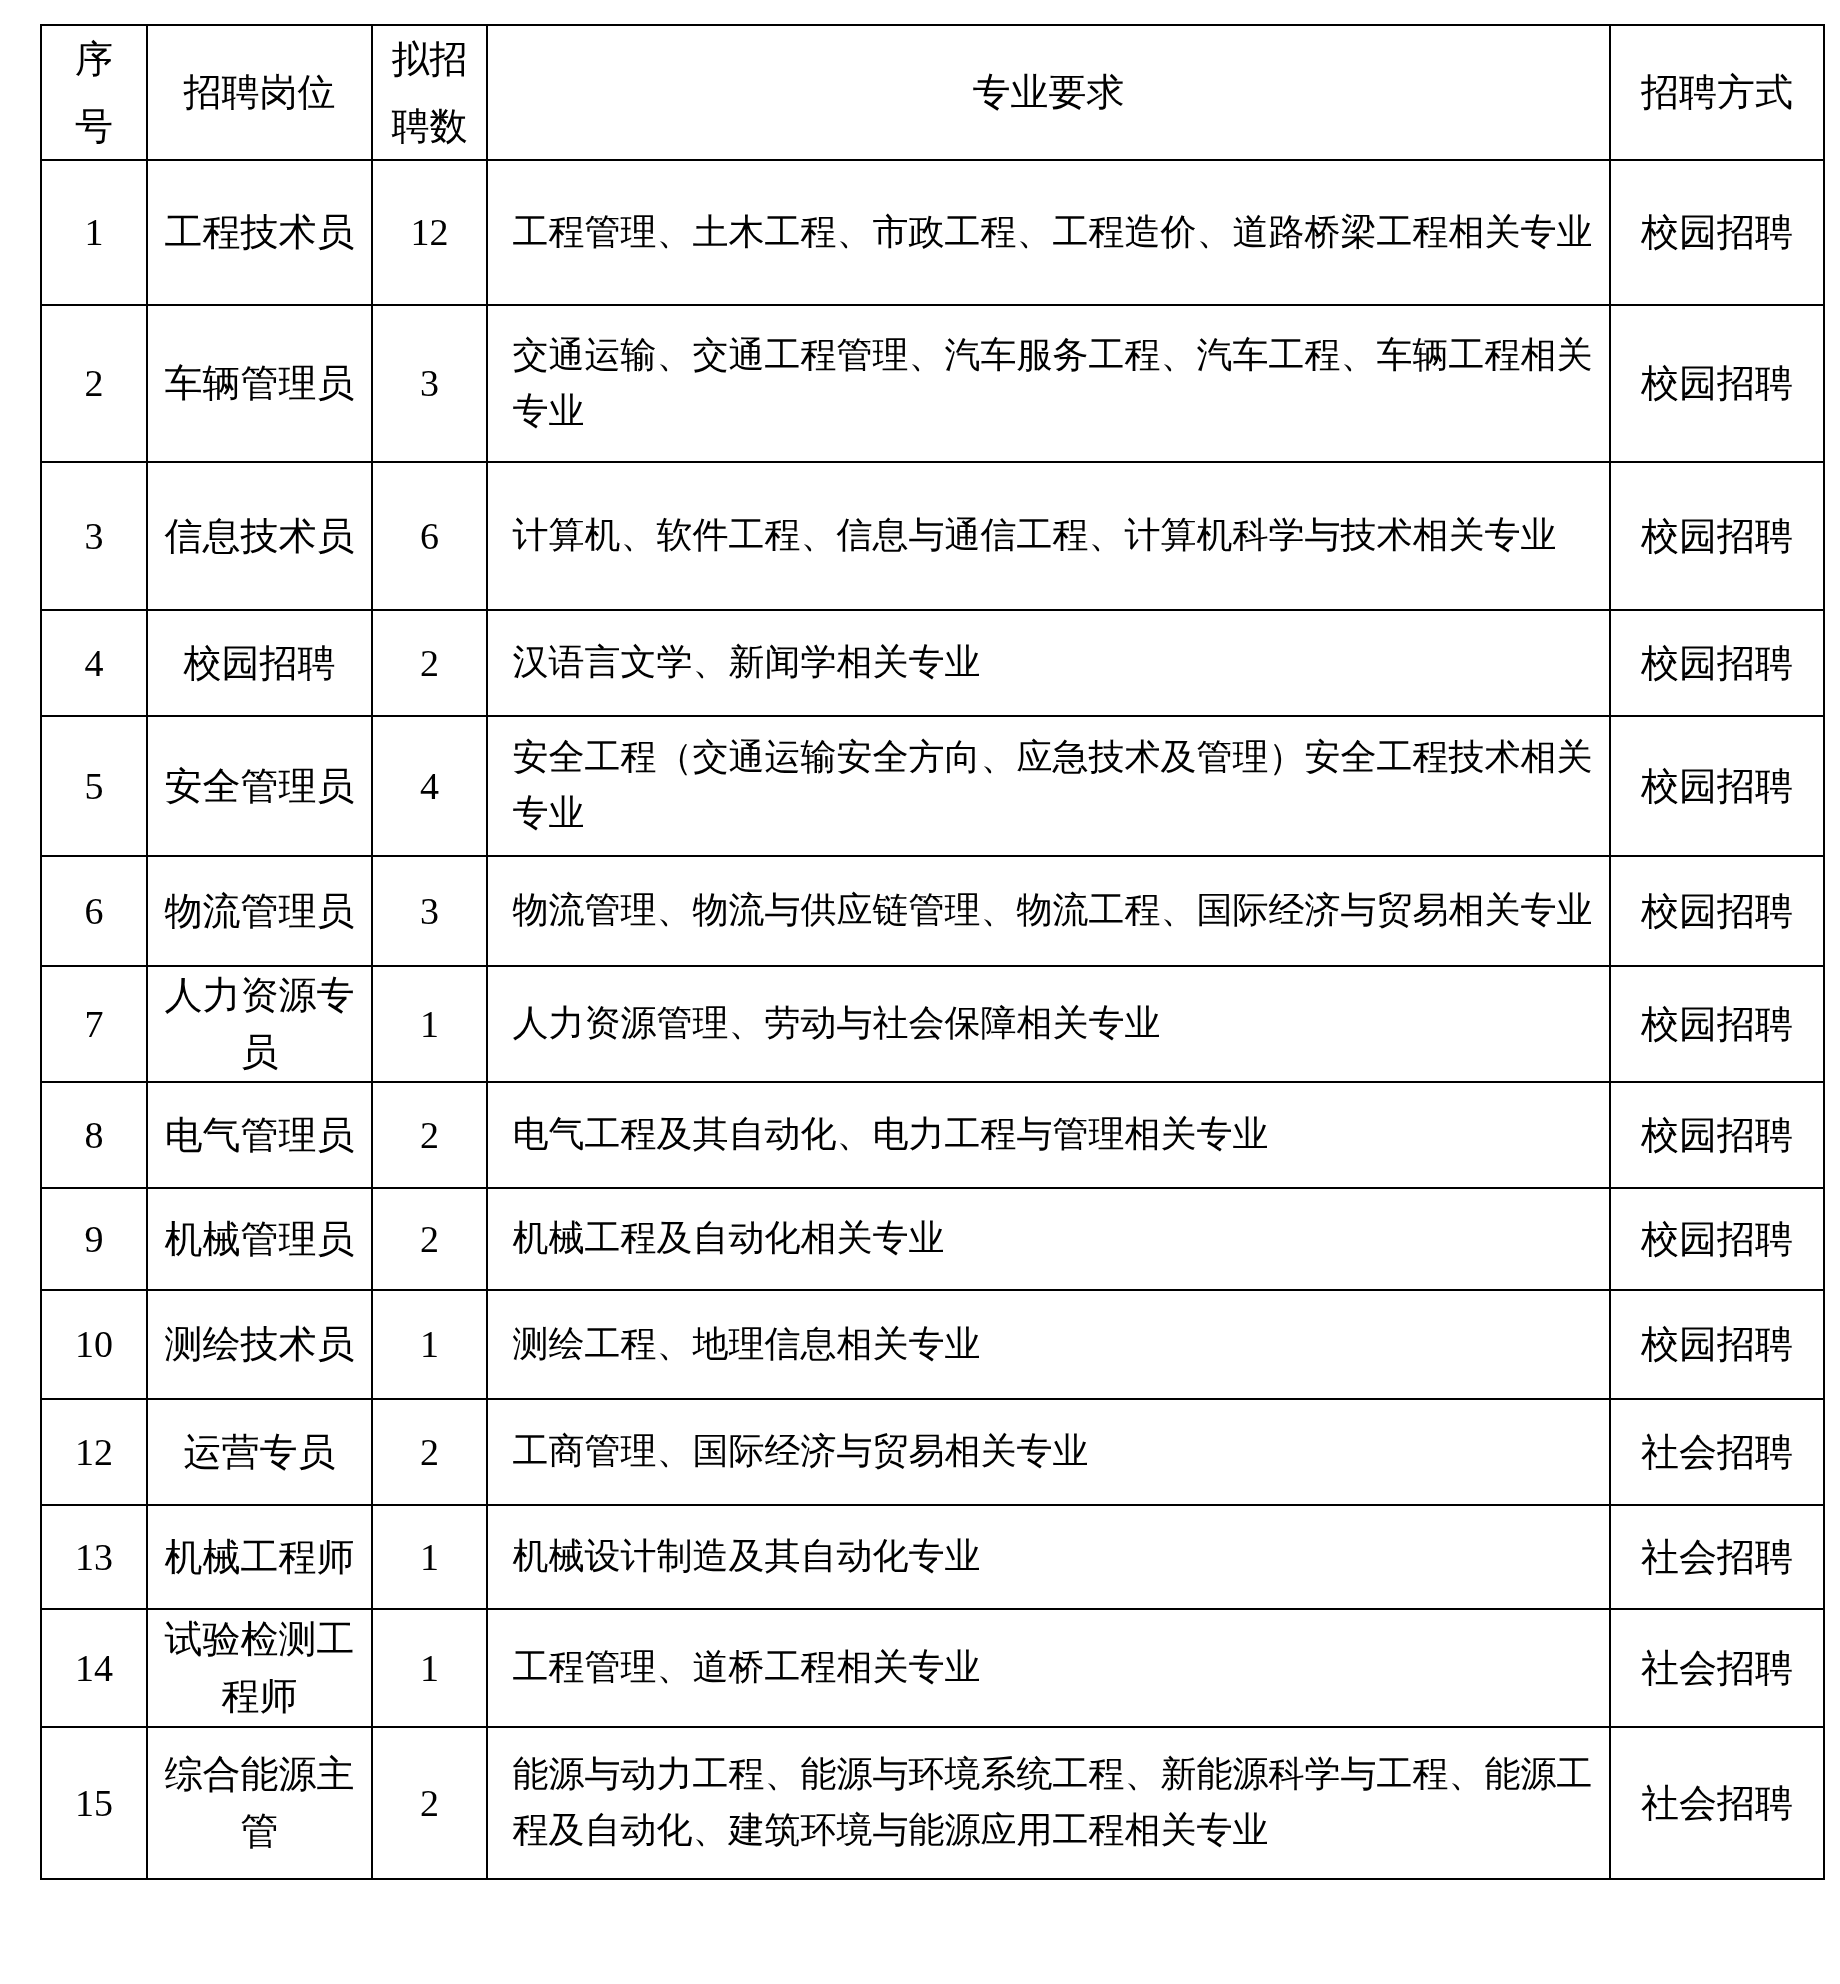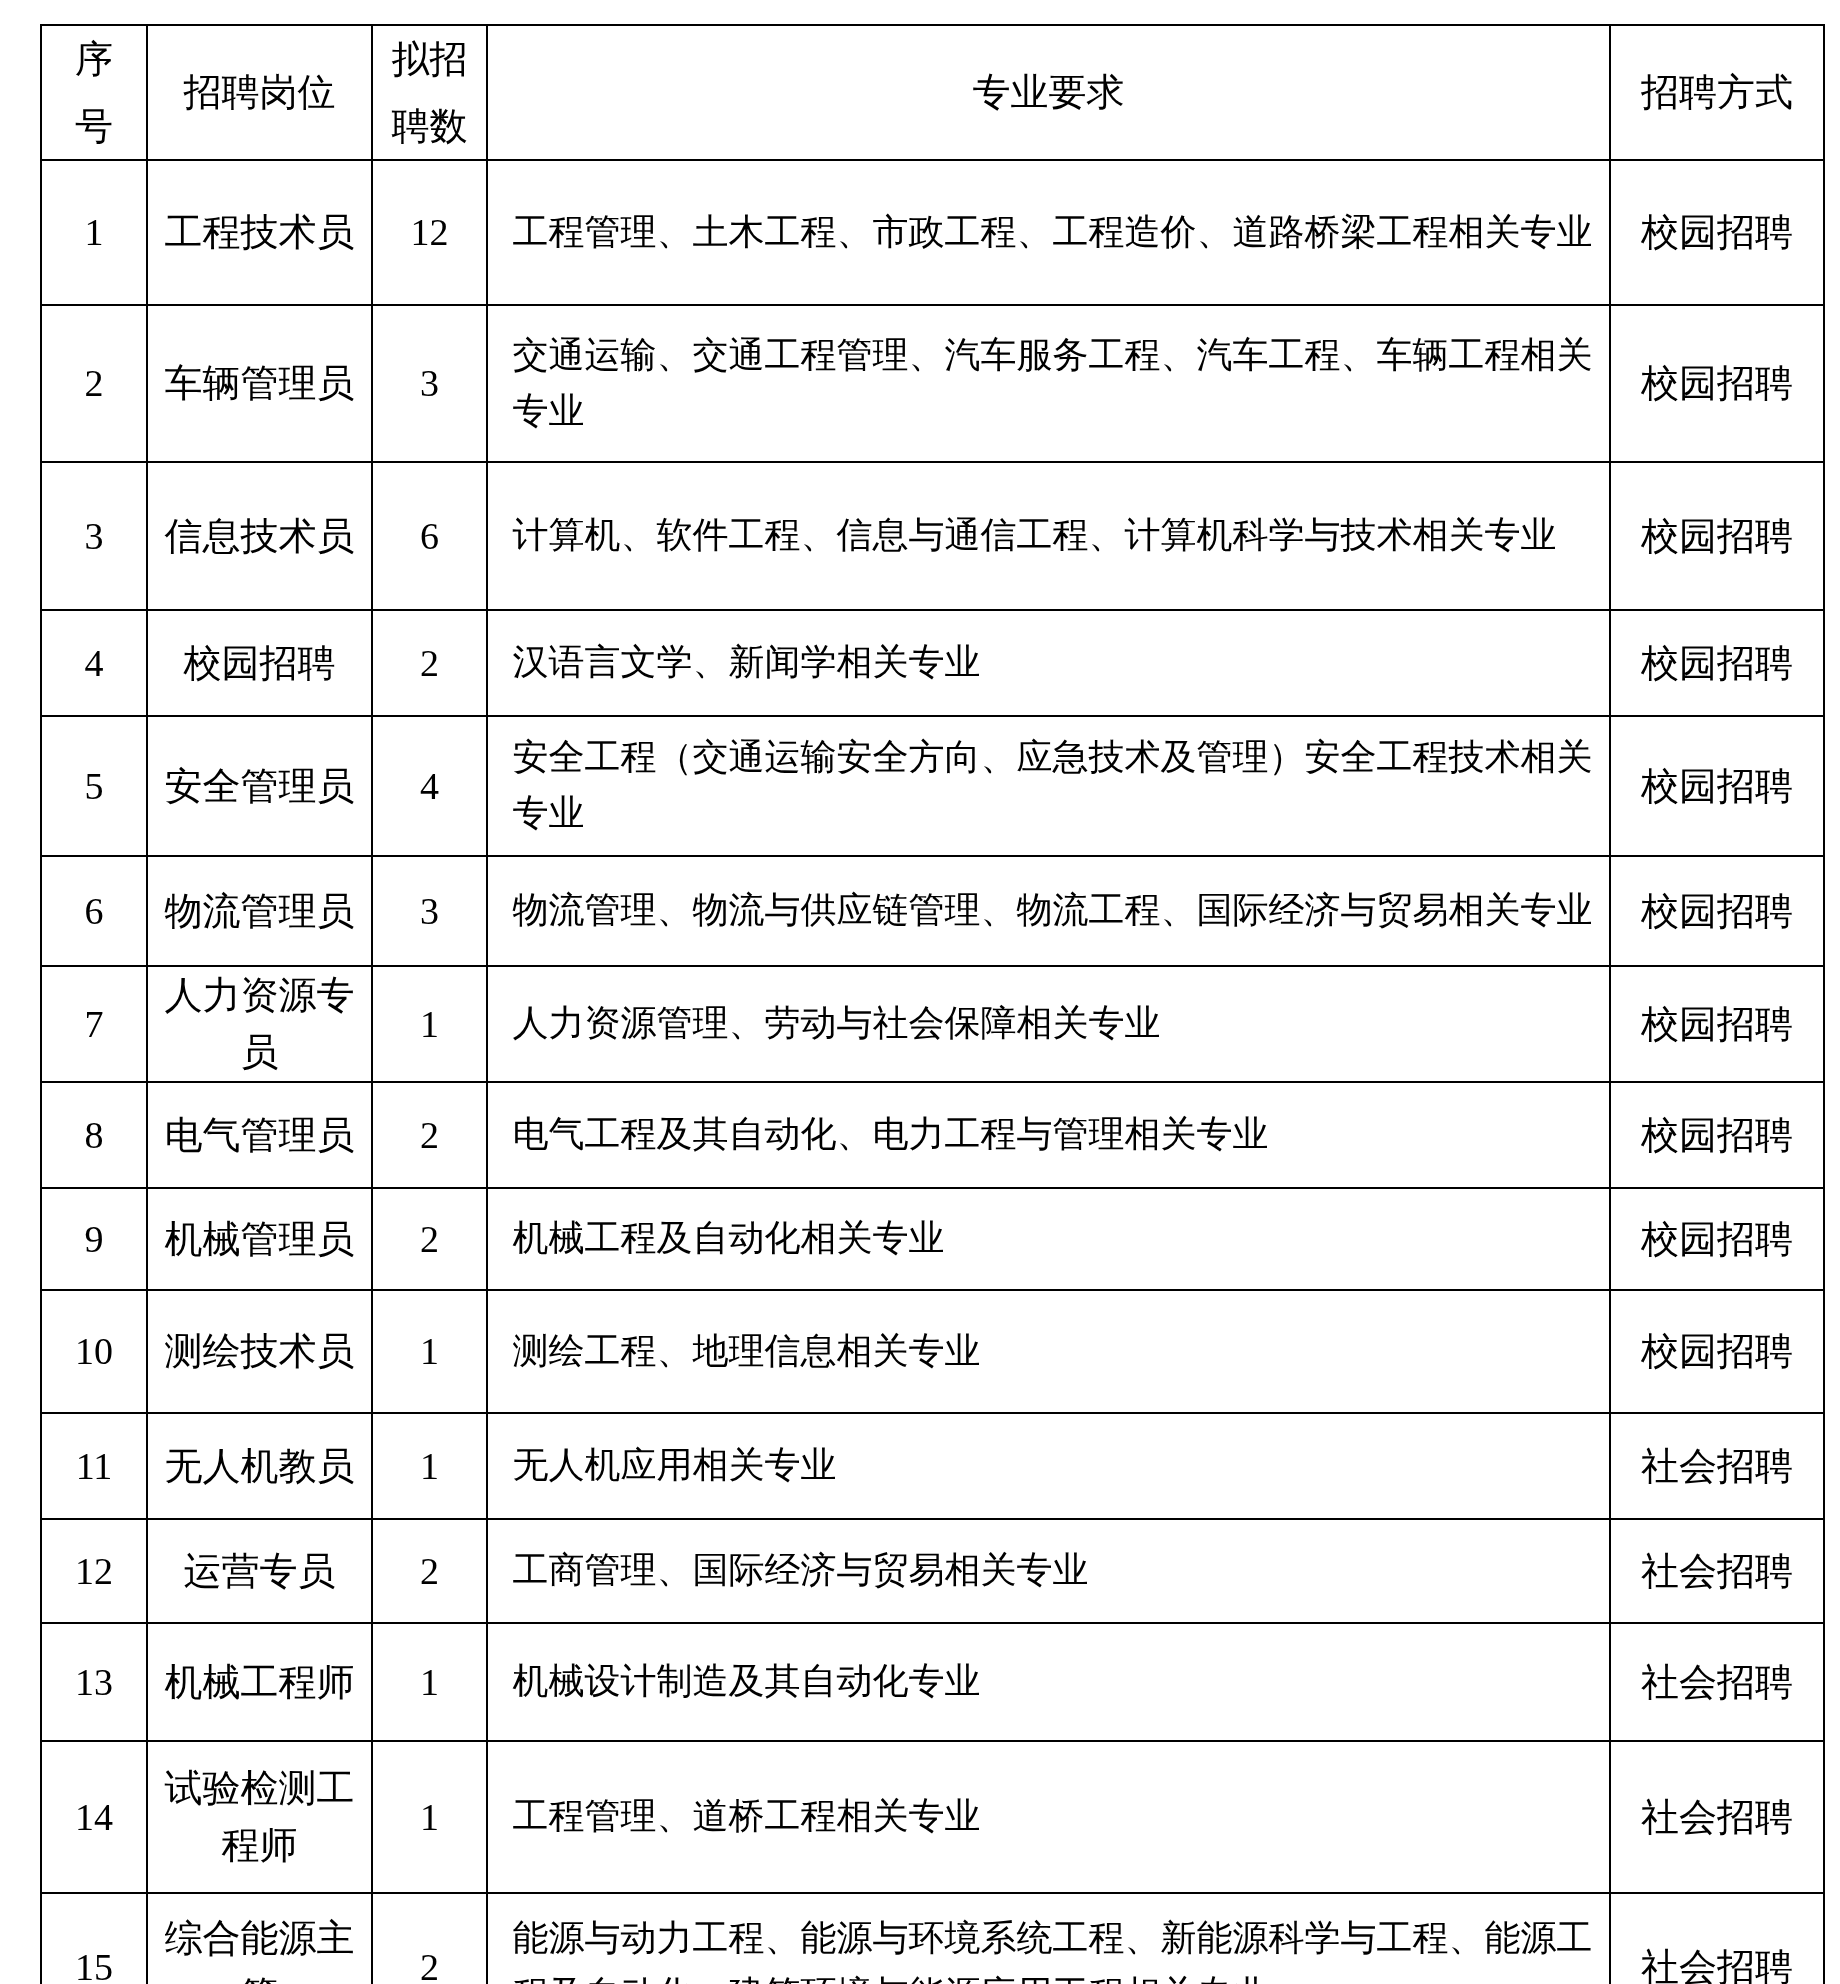--- a/index.html
+++ b/index.html
@@ -55,21 +55,21 @@
   }
   tbody tr:nth-child(1)  { height: 145px; }
   tbody tr:nth-child(2)  { height: 157px; }
   tbody tr:nth-child(3)  { height: 148px; }
   tbody tr:nth-child(4)  { height: 106px; }
   tbody tr:nth-child(5)  { height: 140px; }
   tbody tr:nth-child(6)  { height: 110px; }
   tbody tr:nth-child(7)  { height: 110px; }
   tbody tr:nth-child(8)  { height: 106px; }
   tbody tr:nth-child(9)  { height: 102px; }
-  tbody tr:nth-child(10) { height: 123px; }
+  tbody tr:nth-child(10) { height: 109px; }
   tbody tr:nth-child(11) { height: 106px; }
   tbody tr:nth-child(12) { height: 104px; }
   tbody tr:nth-child(13) { height: 118px; }
   tbody tr:nth-child(14) { height: 152px; }
   tbody tr:nth-child(15) { height: 148px; }
   tbody tr:nth-child(16) { height: 141px; }
 </style>
 </head>
 <body>
 
@@ -156,27 +156,20 @@
           <td class="method">校园招聘</td>
         </tr>
         <tr>
           <td class="no">10</td>
           <td class="position">测绘技术员</td>
           <td class="count">1</td>
           <td class="majors">测绘工程、地理信息相关专业</td>
           <td class="method">校园招聘</td>
         </tr>
         <tr>
-          <td class="no">11</td>
-          <td class="position">无人机教员</td>
-          <td class="count">1</td>
-          <td class="majors">无人机应用相关专业</td>
-          <td class="method">社会招聘</td>
-        </tr>
-        <tr>
           <td class="no">12</td>
           <td class="position">运营专员</td>
           <td class="count">2</td>
           <td class="majors">工商管理、国际经济与贸易相关专业</td>
           <td class="method">社会招聘</td>
         </tr>
         <tr>
           <td class="no">13</td>
           <td class="position">机械工程师</td>
           <td class="count">1</td>

